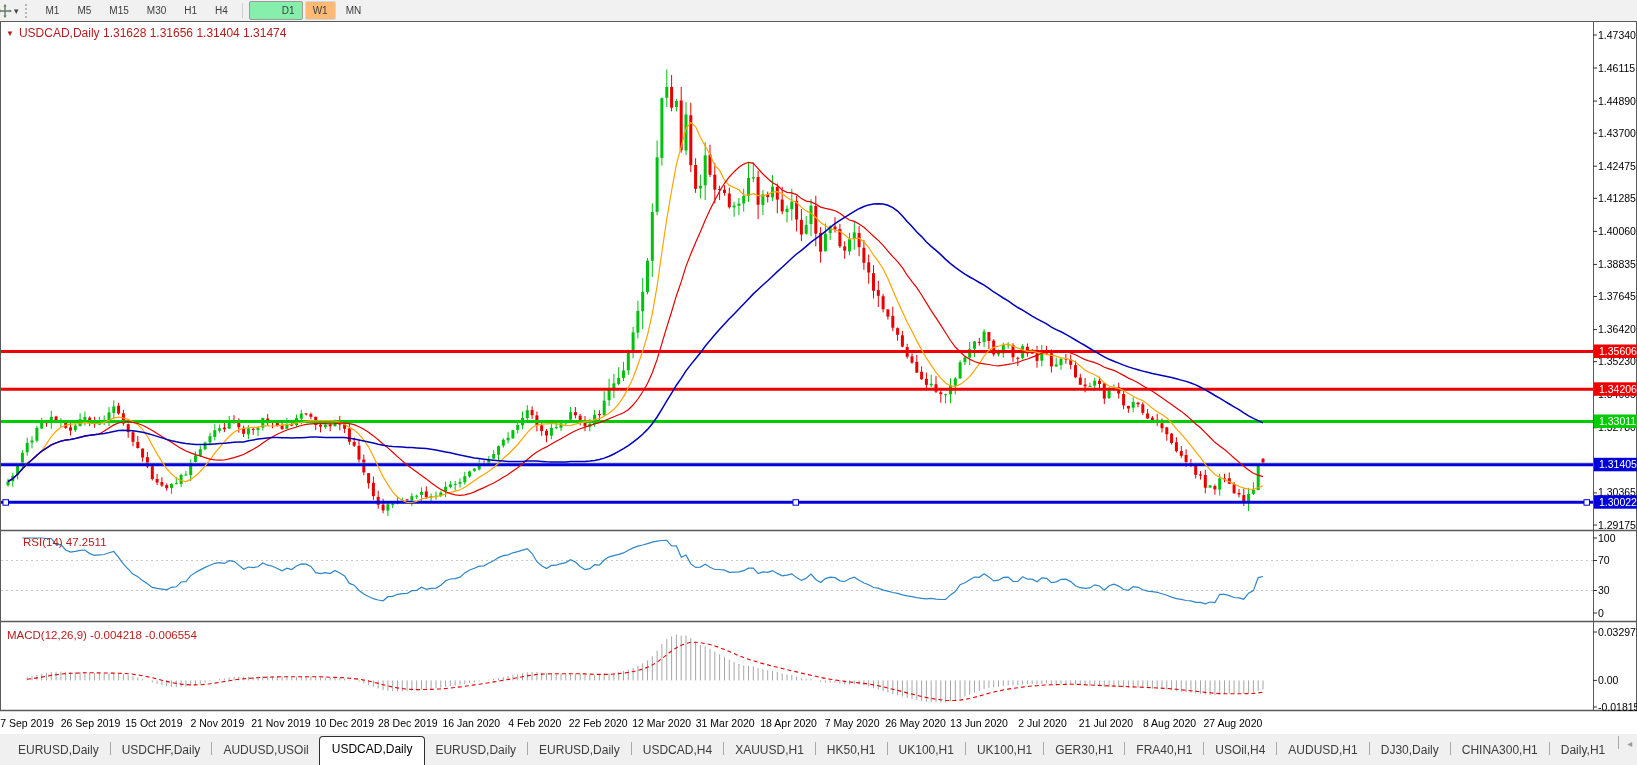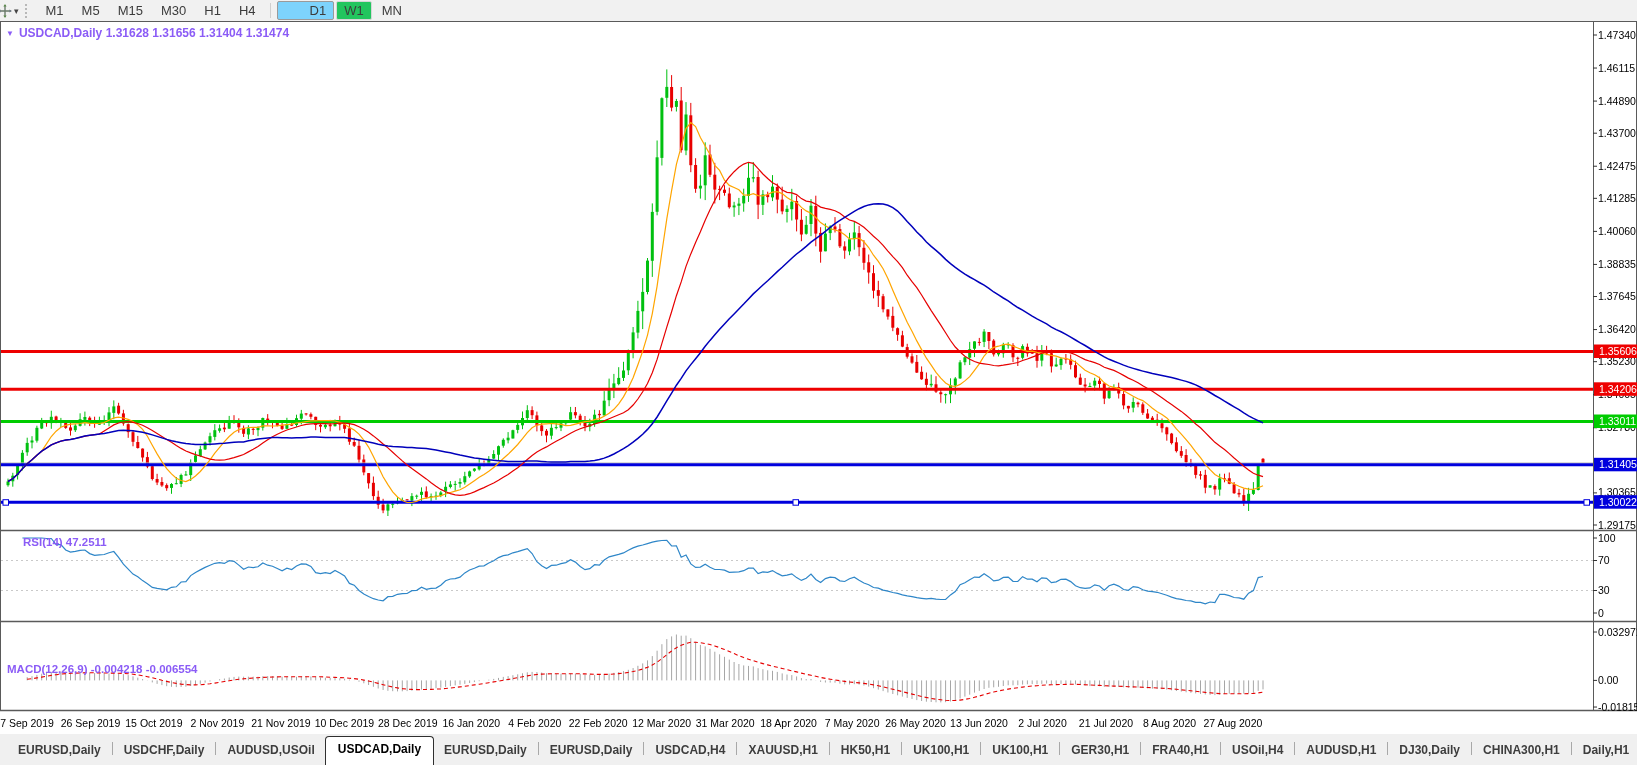--- a/index.html
+++ b/index.html
@@ -4,35 +4,35 @@
 <style>
   html,body{margin:0;padding:0;background:#fff;width:1637px;height:765px;overflow:hidden;
     font-family:"Liberation Sans",sans-serif;-webkit-font-smoothing:antialiased;}
   #app{position:relative;width:1637px;height:765px;background:#fff;}
   
   #toolbar{position:absolute;left:0;top:0;width:1637px;height:21px;background:#f1f1f1;
     border-bottom:1px solid #c4c4c4;display:flex;align-items:center;}
   .tool-icon{width:16px;height:16px;margin-left:-3px;flex:0 0 auto;}
   .caret{font-size:9px;color:#444;margin:0 3px 0 1px;cursor:default;}
   .grip{width:3px;height:14px;border-left:2px dotted #b8b8b8;margin:0 7px 0 3px;}
-  .tfbtn{font-size:13px;color:#3c3c3c;padding:2px 7px;margin:0 1px;border:1px solid transparent;
+  .tfbtn{font-size:10px;color:#3c3c3c;padding:2px 7px;margin:0 1px;border:1px solid transparent;
     border-radius:2px;cursor:default;line-height:13px;}
-  .tfbtn.active{background:#7dd3fc;border:1px solid #9a9a9a;padding-left:32px;}
-  .tfbtn.hl{background:#22c55e;border:1px solid #d6d6d6;}
+  .tfbtn.active{background:#86efac;border:1px solid #9a9a9a;padding-left:32px;}
+  .tfbtn.hl{background:#fdba74;border:1px solid #d6d6d6;}
   .tfsep{width:1px;height:15px;background:#cfcfcf;margin:0 5px;}
   
   #chart-wrap{position:absolute;left:0;top:21px;width:1493px;height:712px;}
-  .ovl{position:absolute;color:#8b5cf6;white-space:pre;font-weight:bold;}
+  .ovl{position:absolute;color:#b91c1c;white-space:pre;}
   #chart-title{left:6px;top:26px;font-size:12px;}
   #chart-title .tri{font-size:8px;vertical-align:1px;margin-right:5px;}
   #rsi-label{left:7px;top:536px;font-size:11.5px;margin-left:16px;}
-  #macd-label{left:7px;top:629px;font-size:11.5px;margin-top:34px;}
+  #macd-label{left:7px;top:629px;font-size:11.5px;}
   
   #tabbar{position:absolute;left:0;top:733px;width:1637px;height:32px;background:#f0f0f0;
-    border-top:1px solid #ffffff;display:flex;align-items:flex-end;padding-left:8px;box-sizing:border-box;font-weight:bold;}
+    border-top:1px solid #ffffff;display:flex;align-items:flex-end;padding-left:8px;box-sizing:border-box;}
   .tab{font-size:12px;color:#3d3d3d;padding:5px 10px 8px;line-height:13px;cursor:default;white-space:nowrap;}
   .tab.active{background:#fff;border:1px solid #2f2f2f;border-bottom:none;border-radius:4px 4px 0 0;
     color:#000;padding:6px 12px 9px;}
   .tsep{width:1px;height:13px;background:#a8a8a8;margin:0 1px 10px;}
   .tab-arrows{margin-left:auto;display:flex;align-items:center;height:100%;padding-bottom:6px;}
   .arrbtn{font-size:10px;width:15px;text-align:center;cursor:default;}
   .arrbtn.dis{color:#9a9a9a;}
 </style>
 </head>
 <body>

